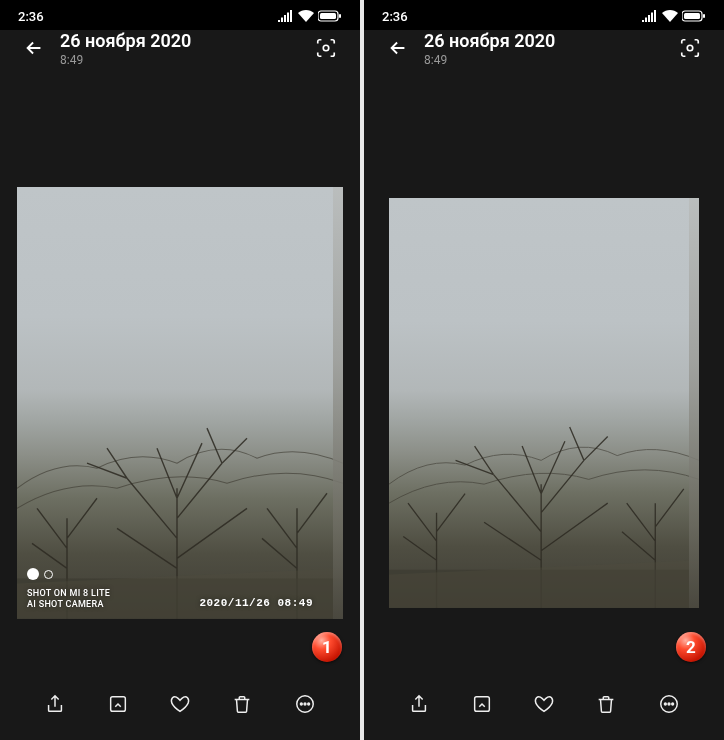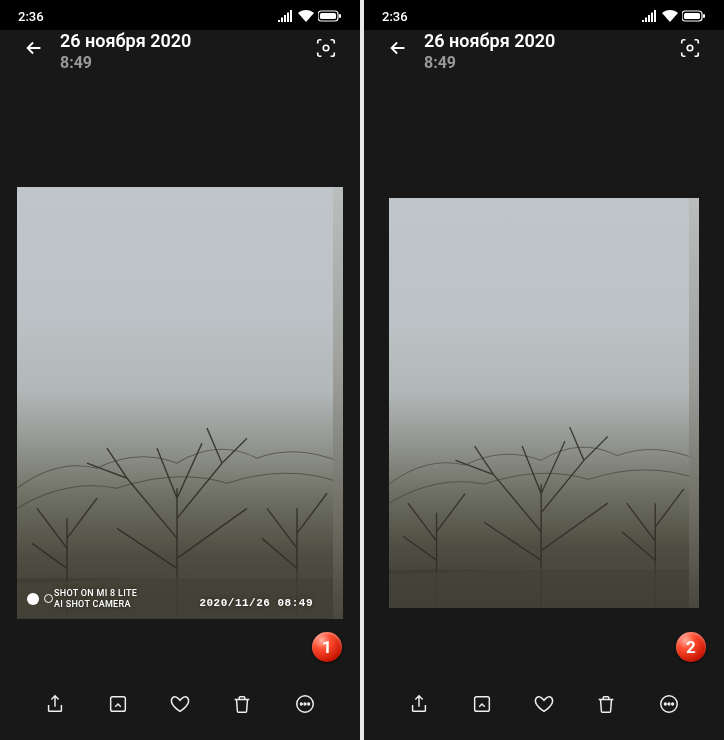--- a/index.html
+++ b/index.html
@@ -62,24 +62,23 @@
   .title-block {
     flex: 1;
     margin-left: 8px;
   }
   .title-block .date {
     font-size: 18px;
     font-weight: 600;
     color: #fff;
   }
   .title-block .time {
-    font-size: 16px;
+    font-size: 12px;
     color: #999;
     margin-top: 2px;
-    font-weight: bold;
   }
   .lens-btn {
     width: 36px;
     height: 36px;
     display: flex;
     align-items: center;
     justify-content: center;
     cursor: pointer;
   }
 
@@ -124,23 +123,24 @@
     height: 58%;
   }
   .tree-layer svg { width: 100%; height: 100%; display: block; }
 
   
   .watermark {
     position: absolute;
     bottom: 10px;
     left: 10px;
     display: flex;
-    gap: 1px;
+    gap: 8px;
     color: #fff;
     text-shadow: 0 0 4px rgba(0,0,0,0.5);
+    flex-direction: column;
   }
   .wm-dots {
     display: flex;
     gap: 5px;
     align-items: center;
   }
   .wm-dot {
     width: 12px; height: 12px;
     border-radius: 50%;
     background: #fff;

